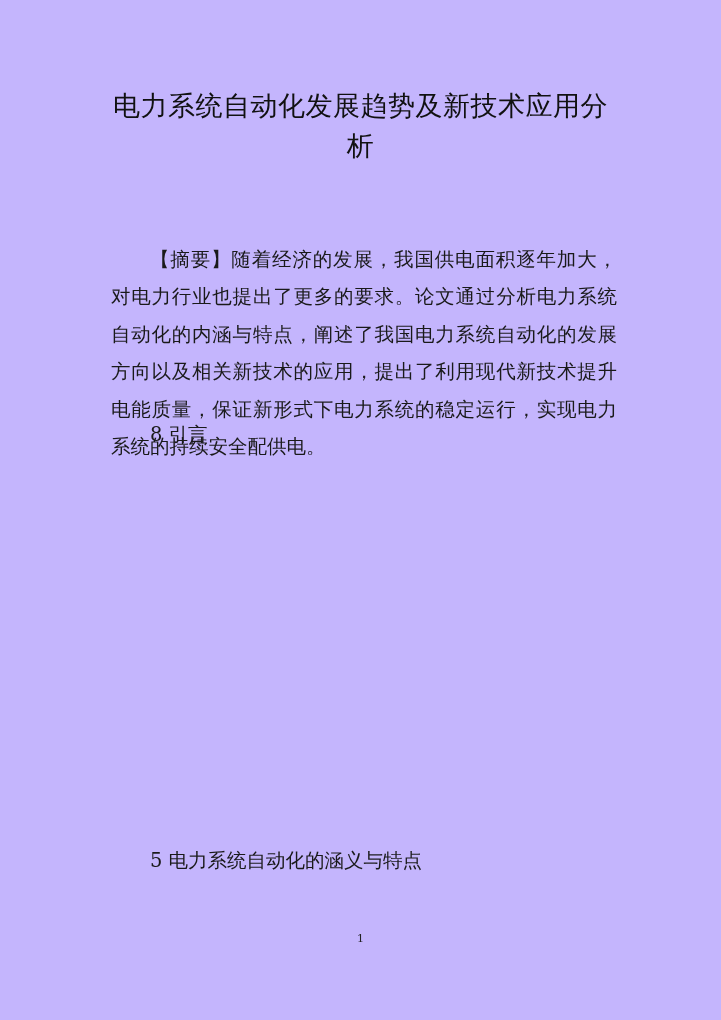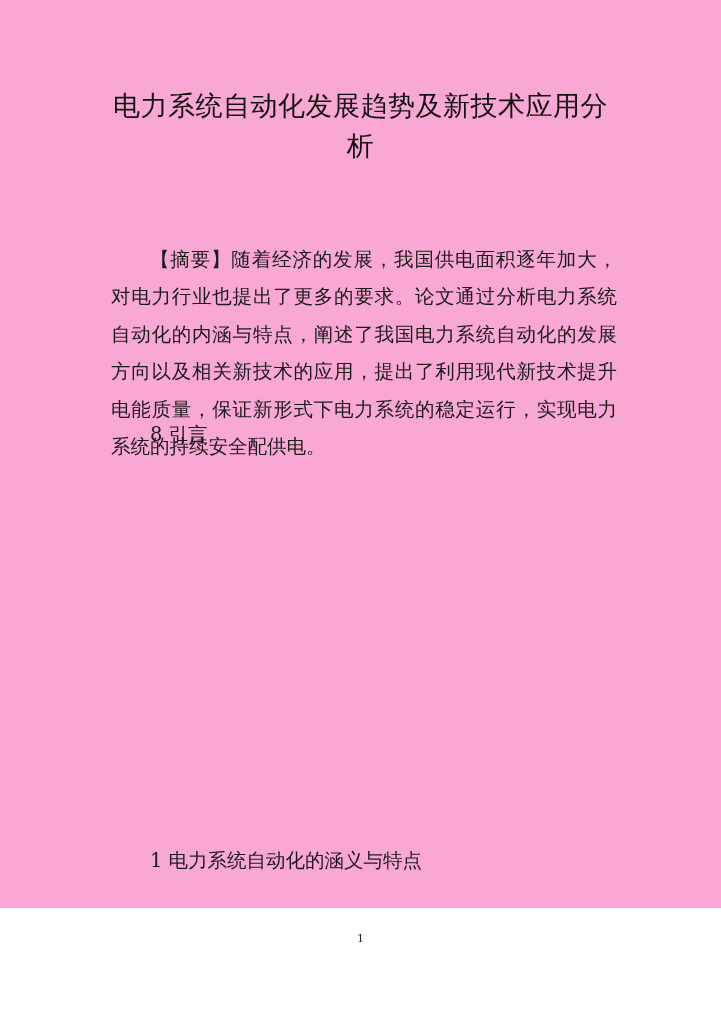--- a/index.html
+++ b/index.html
@@ -12,22 +12,22 @@
     height: 1020px;
     position: relative;
     overflow: hidden;
     font-family: "DejaVu Serif", "Liberation Serif", serif;
     color: #1a1a1a;
   }
   .page {
     position: absolute;
     left: 0; top: 0;
     width: 721px;
-    height: 908px;
-    background: #f9a8d4;
+    height: 1020px;
+    background: #c4b5fd;
   }
   .title {
     position: absolute;
     left: 100px;
     top: 86px;
     width: 521px;
     text-align: center;
     font-size: 27px;
     line-height: 40px;
     letter-spacing: 0.5px;
@@ -68,17 +68,17 @@
 
 <div class="page">
 
   <div class="title">电力系统自动化发展趋势及新技术应用分析</div>
 
   <div class="para" style="top:200px;margin-top:41px;">【摘要】随着经济的发展，我国供电面积逐年加大，对电力行业也提出了更多的要求。论文通过分析电力系统自动化的内涵与特点，阐述了我国电力系统自动化的发展方向以及相关新技术的应用，提出了利用现代新技术提升电能质量，保证新形式下电力系统的稳定运行，实现电力系统的持续安全配供电。</div>
 
   <div class="heading" style="top:416px;">8 引言</div>
 
 
-  <div class="heading" style="top:842px;">1 电力系统自动化的涵义与特点</div>
+  <div class="heading" style="top:842px;">5 电力系统自动化的涵义与特点</div>
 
   <div class="page-number">1</div>
 
 </div>
 
 </body></html>

